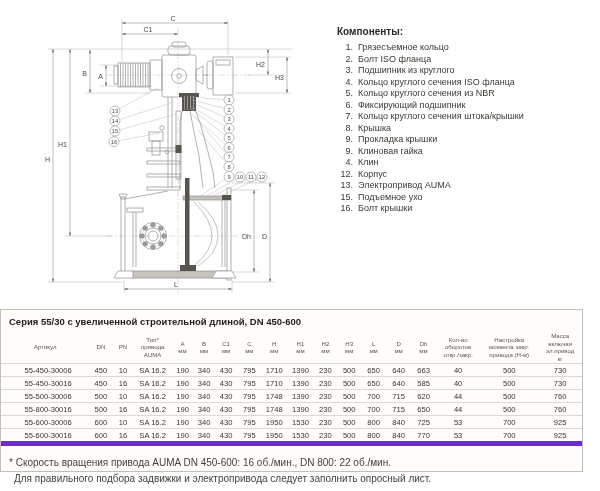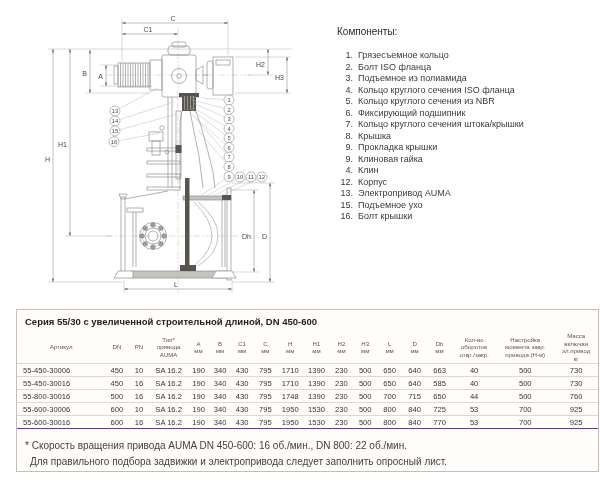--- a/index.html
+++ b/index.html
@@ -5,37 +5,37 @@
   html,body{margin:0;padding:0}
   body{
     width:600px;height:491px;position:relative;overflow:hidden;
     background:#ffffff;color:#3a3a3a;
     font-family:"Liberation Sans",sans-serif;
   }
   .diagram{position:absolute;left:0;top:0;width:330px;height:300px}
   svg text{font-family:"Liberation Sans",sans-serif}
 
   .components{position:absolute;left:337px;top:26px;width:258px}
-  .components h3{margin:0 0 13px 0;font-size:10px;font-weight:normal;color:#2c2823}
+  .components h3{margin:0 0 5px 0;font-size:10px;font-weight:bold;color:#2c2823}
   .components ol{list-style:none;margin:0;padding:0;font-size:9px;line-height:11.5px;color:#3c3832}
   .components li{display:flex}
   .components .num{flex:none;width:16px;text-align:right;margin-right:5px}
 
   .tableblock{
-    position:absolute;left:16px;top:309px;width:583px;height:163px;
+    position:absolute;left:0;top:309px;width:583px;height:163px;
     border:1px solid #c7beb3;background:#fffefd;box-sizing:border-box;
   }
   .tabletitle{font-size:9.5px;font-weight:bold;color:#25211c;padding:6px 0 4px 8px}
   table{width:100%;border-collapse:collapse;table-layout:fixed}
   th{font-size:6.1px;font-weight:normal;color:#5a554e;white-space:pre-line;
      text-align:center;vertical-align:middle;padding:1px 0;line-height:1.25}
   td{font-size:7.6px;color:#36322c;text-align:center;padding:1.5px 0;
      border-top:1px solid #ddd8d1;overflow:hidden;white-space:nowrap}
-  td:first-child{text-align:left;padding-left:6px}
-  tbody tr:last-child td{border-bottom:1px solid #6d28d9}
+  td:first-child{text-align:center;padding-left:6px}
+  tbody tr:last-child td{border-bottom:5px solid #6d28d9}
   .footnotes{font-size:10px;color:#45413a;padding:9px 8px 0 8px;line-height:1.6}
   .footnotes .fn2{padding-left:5px}
 </style>
 </head>
 <body>
 
 <svg class="diagram" viewBox="0 0 330 300" width="330" height="300">
   <defs>
     <marker id="arr" viewBox="0 0 7 5" refX="6.5" refY="2.5" markerWidth="7" markerHeight="5" orient="auto-start-reverse">
       <path d="M0,0 L7,2.5 L0,5 Z" fill="#7c7c7c"></path>
@@ -240,21 +240,21 @@
       <li>
         <span class="num">1.</span>
         <span>Грязесъемное кольцо</span>
       </li>
       <li>
         <span class="num">2.</span>
         <span>Болт ISO фланца</span>
       </li>
       <li>
         <span class="num">3.</span>
-        <span>Подъемное из полиамида</span>
+        <span>Подшипник из круглого</span>
       </li>
       <li>
         <span class="num">4.</span>
         <span>Кольцо круглого сечения ISO фланца</span>
       </li>
       <li>
         <span class="num">5.</span>
         <span>Кольцо круглого сечения из NBR</span>
       </li>
       <li>
@@ -400,20 +400,40 @@
           <td>230</td>
           <td>500</td>
           <td>650</td>
           <td>640</td>
           <td>585</td>
           <td>40</td>
           <td>500</td>
           <td>730</td>
         </tr>
         <tr>
+          <td>55-500-30006</td>
+          <td>500</td>
+          <td>10</td>
+          <td>SA 16.2</td>
+          <td>190</td>
+          <td>340</td>
+          <td>430</td>
+          <td>795</td>
+          <td>1748</td>
+          <td>1390</td>
+          <td>230</td>
+          <td>500</td>
+          <td>700</td>
+          <td>715</td>
+          <td>620</td>
+          <td>44</td>
+          <td>500</td>
+          <td>760</td>
+        </tr>
+        <tr>
           <td>55-800-30016</td>
           <td>500</td>
           <td>16</td>
           <td>SA 16.2</td>
           <td>190</td>
           <td>340</td>
           <td>430</td>
           <td>795</td>
           <td>1748</td>
           <td>1390</td>

